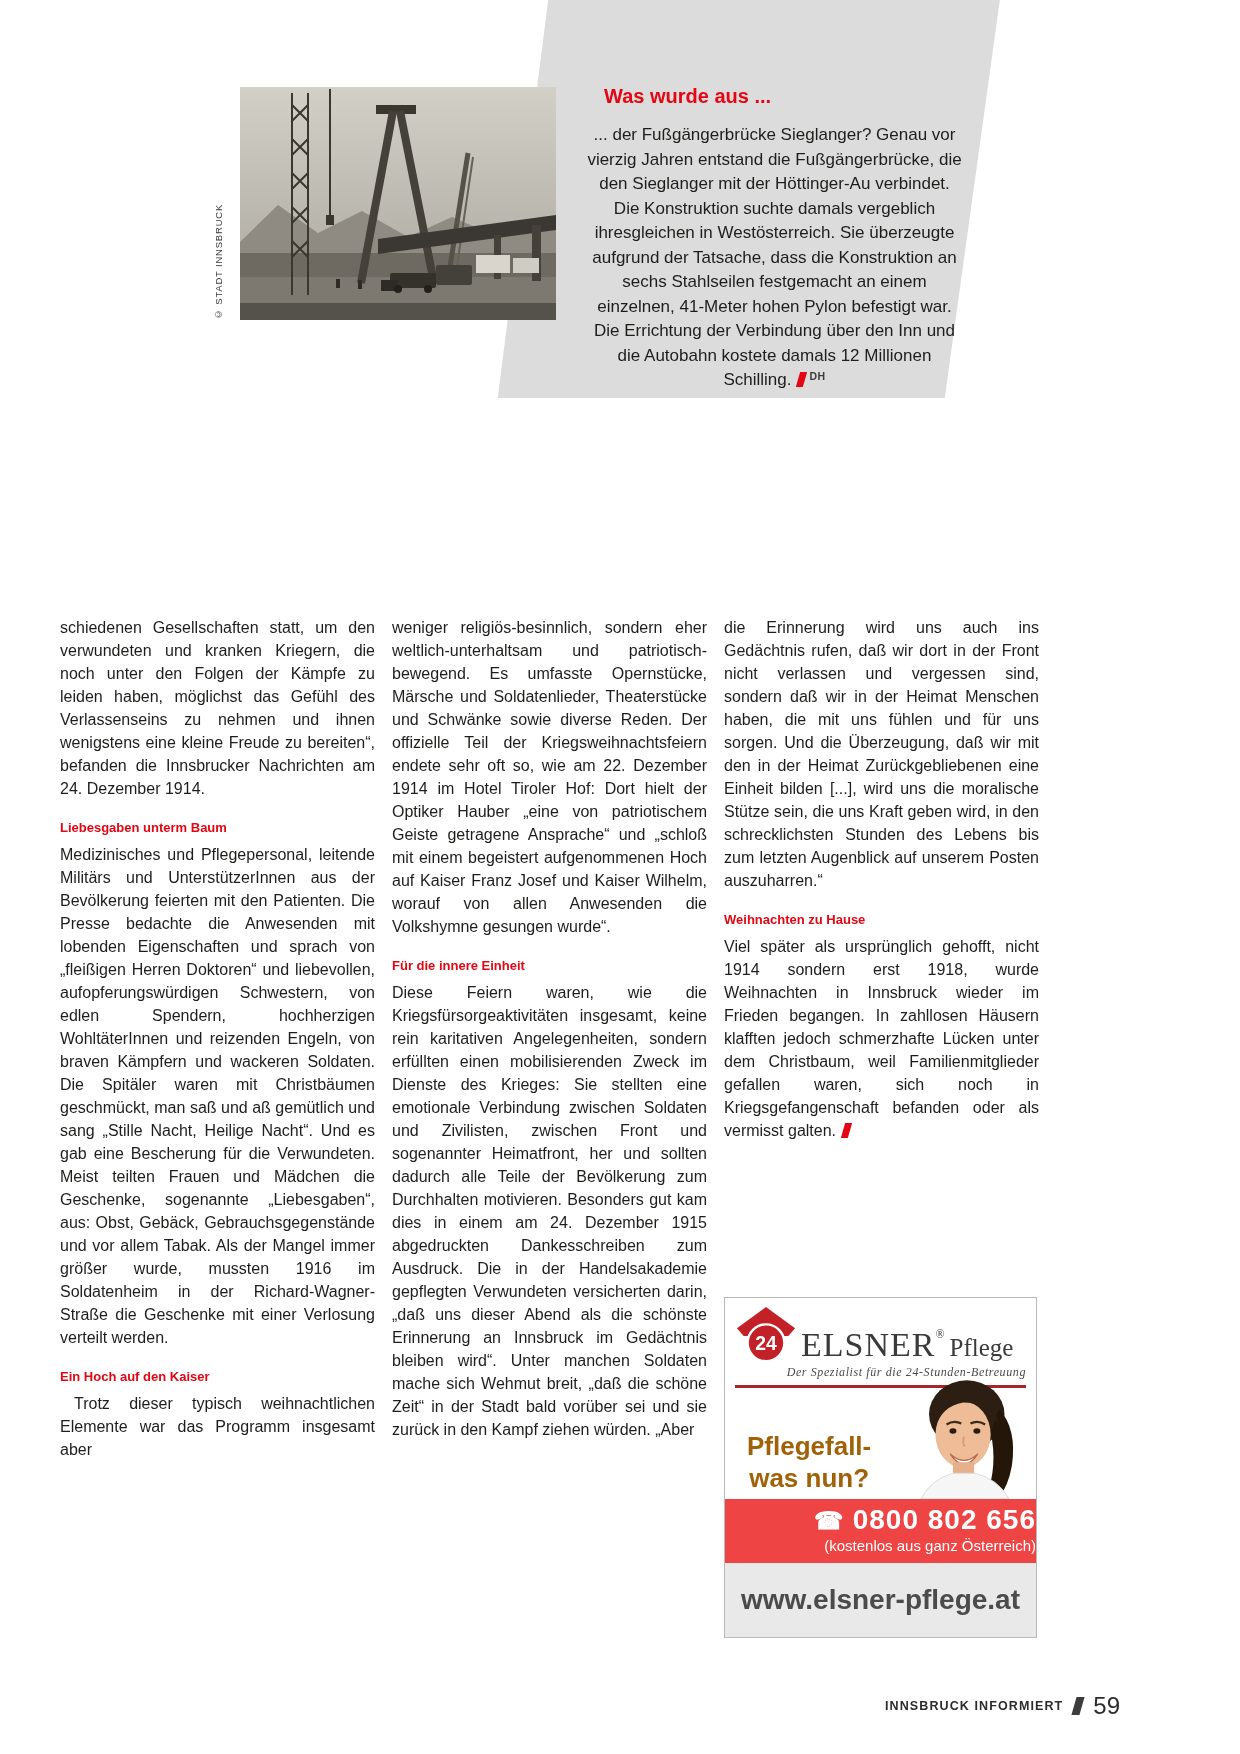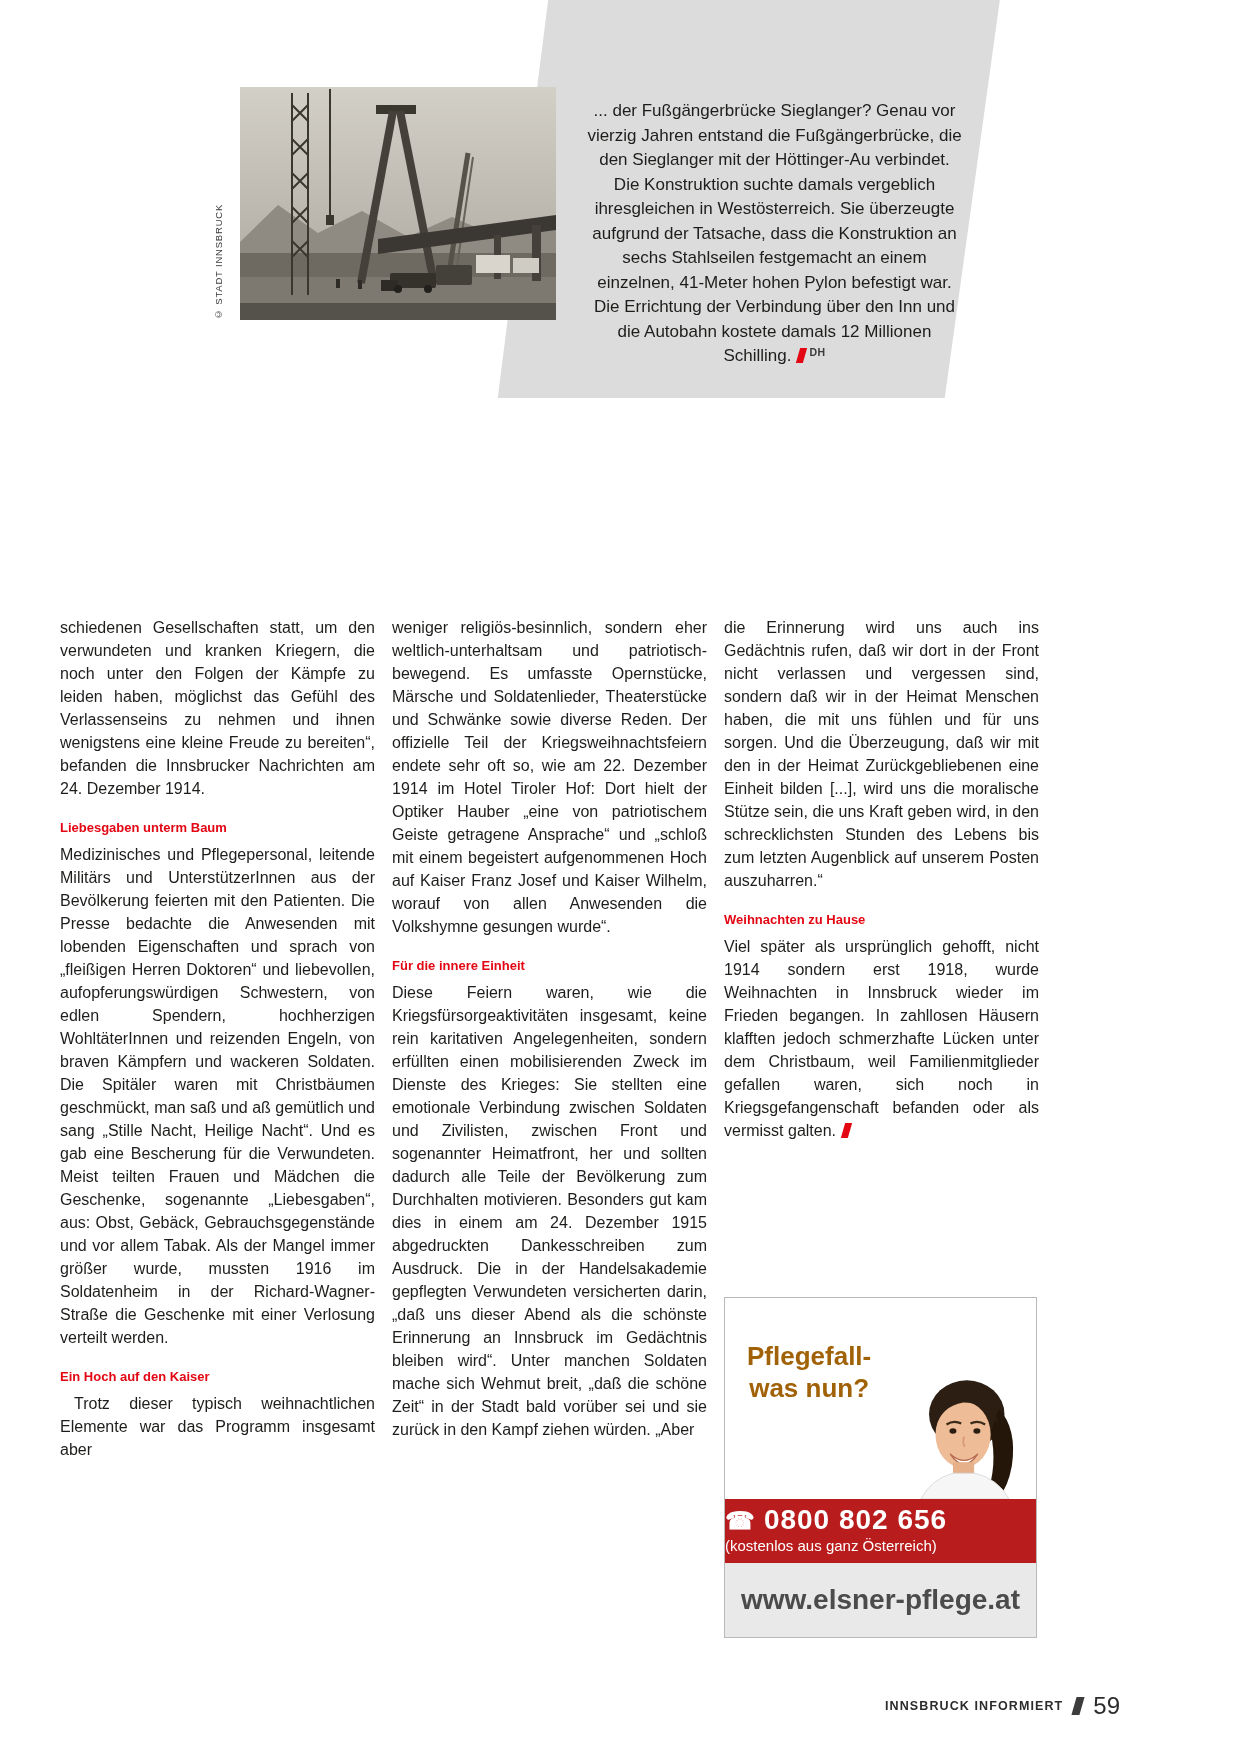--- a/index.html
+++ b/index.html
@@ -43,21 +43,21 @@
   .ad-brand .main{font-size:34px;letter-spacing:1px;}
   .ad-brand sup{font-size:12px;vertical-align:18px;}
   .ad-brand .suffix{font-size:25px;margin-left:5px;}
   .ad-tagline{font-family:"Liberation Serif",serif;font-style:italic;font-size:12px;
               letter-spacing:0.6px;color:#4a4a4a;text-align:right;margin-top:1px;}
   .ad-divider{height:3px;background:#a6262b;margin-top:5px;}
   .ad-middle{position:relative;flex:1;}
   .ad-headline{position:absolute;left:22px;top:42px;font-size:26px;line-height:32px;
                font-weight:bold;color:#a16207;text-align:center;}
   .ad-woman{position:absolute;right:2px;bottom:0;width:140px;height:138px;}
-  .ad-redband{height:64px;background:#b91c1c;color:#fff;text-align:left;padding-top:5px;box-sizing:border-box;flex:none;}
+  .ad-redband{height:64px;background:#ef4444;color:#fff;text-align:right;padding-top:5px;box-sizing:border-box;flex:none;}
   .phone-row{font-size:28px;font-weight:bold;letter-spacing:1px;line-height:32px;}
   .phone-row .phone-icon{font-size:24px;margin-right:8px;}
   .phone-note{font-size:15px;line-height:18px;}
   .ad-webband{height:74px;background:#e9e9e9;display:flex;align-items:center;justify-content:center;
               font-size:28px;font-weight:bold;color:#4b4b4b;flex:none;}
 
   
   .footer{position:absolute;top:1692px;right:120px;display:flex;align-items:center;gap:11px;text-align:center;}
   .footer-mag{font-size:12.5px;font-weight:bold;letter-spacing:1.1px;color:#2c2c2c;}
   .footer-slash{width:8px;height:18px;background:#3c3c3c;transform:skewX(-16deg);}
@@ -106,20 +106,21 @@
       <rect x="150" y="186" width="46" height="15" fill="#35322c" rx="2"></rect>
       <rect x="141" y="193" width="17" height="11" fill="#2e2b26"></rect>
       <circle cx="158" cy="202" r="4" fill="#22201c"></circle>
         <circle cx="188" cy="202" r="4" fill="#22201c"></circle>
       <rect x="96" y="192" width="4" height="9" fill="#2e2b26"></rect>
       <rect x="118" y="193" width="4" height="9" fill="#2e2b26"></rect>
     </svg>
   </figure>
 
   <div class="infobox">
+    <h2>Was wurde aus ...</h2>
     <p><span>... der Fußgängerbrücke Sieglanger? Genau vor vierzig Jahren entstand die Fußgängerbrücke, die den Sieglanger mit der Höttinger-Au verbindet. Die Konstruktion suchte damals vergeblich ihresgleichen in Westösterreich. Sie überzeugte aufgrund der Tatsache, dass die Konstruktion an sechs Stahlseilen festgemacht an einem einzelnen, 41-Meter hohen Pylon befestigt war. Die Errichtung der Verbindung über den Inn und die Autobahn kostete damals 12 Millionen Schilling.</span><span class="red-slash"></span><span class="byline">DH</span></p>
   </div>
 
   <div class="col col1">
     <p>schiedenen Gesellschaften statt, um den verwundeten und kranken Kriegern, die noch unter den Folgen der Kämpfe zu leiden haben, möglichst das Gefühl des Verlassenseins zu nehmen und ihnen wenigstens eine kleine Freude zu bereiten“, befanden die Innsbrucker Nachrichten am 24. Dezember 1914.</p>
     <h3>Liebesgaben unterm Baum</h3>
     <p>Medizinisches und Pflegepersonal, leitende Militärs und UnterstützerInnen aus der Bevölkerung feierten mit den Patienten. Die Presse bedachte die Anwesenden mit lobenden Eigenschaften und sprach von „fleißigen Herren Doktoren“ und liebevollen, aufopferungswürdigen Schwestern, von edlen Spendern, hochherzigen WohltäterInnen und reizenden Engeln, von braven Kämpfern und wackeren Soldaten. Die Spitäler waren mit Christbäumen geschmückt, man saß und aß gemütlich und sang „Stille Nacht, Heilige Nacht“. Und es gab eine Bescherung für die Verwundeten. Meist teilten Frauen und Mädchen die Geschenke, sogenannte „Liebesgaben“, aus: Obst, Gebäck, Gebrauchsgegenstände und vor allem Tabak. Als der Mangel immer größer wurde, mussten 1916 im Soldatenheim in der Richard-Wagner-Straße die Geschenke mit einer Verlosung verteilt werden.</p>
     <h3>Ein Hoch auf den Kaiser</h3>
     <p class="indent">Trotz dieser typisch weihnachtlichen Elemente war das Programm insgesamt aber</p>
   </div>
@@ -130,20 +131,34 @@
     <p>Diese Feiern waren, wie die Kriegsfürsorgeaktivitäten insgesamt, keine rein karitativen Angelegenheiten, sondern erfüllten einen mobilisierenden Zweck im Dienste des Krieges: Sie stellten eine emotionale Verbindung zwischen Soldaten und Zivilisten, zwischen Front und sogenannter Heimatfront, her und sollten dadurch alle Teile der Bevölkerung zum Durchhalten motivieren. Besonders gut kam dies in einem am 24. Dezember 1915 abgedruckten Dankesschreiben zum Ausdruck. Die in der Handelsakademie gepflegten Verwundeten versicherten darin, „daß uns dieser Abend als die schönste Erinnerung an Innsbruck im Gedächtnis bleiben wird“. Unter manchen Soldaten mache sich Wehmut breit, „daß die schöne Zeit“ in der Stadt bald vorüber sei und sie zurück in den Kampf ziehen würden. „Aber</p>
   </div>
 
   <div class="col col3">
     <p>die Erinnerung wird uns auch ins Gedächtnis rufen, daß wir dort in der Front nicht verlassen und vergessen sind, sondern daß wir in der Heimat Menschen haben, die mit uns fühlen und für uns sorgen. Und die Überzeugung, daß wir mit den in der Heimat Zurückgebliebenen eine Einheit bilden [...], wird uns die moralische Stütze sein, die uns Kraft geben wird, in den schrecklichsten Stunden des Lebens bis zum letzten Augenblick auf unserem Posten auszuharren.“</p>
     <h3>Weihnachten zu Hause</h3>
     <p><span>Viel später als ursprünglich gehofft, nicht 1914 sondern erst 1918, wurde Weihnachten in Innsbruck wieder im Frieden begangen. In zahllosen Häusern klafften jedoch schmerzhafte Lücken unter dem Christbaum, weil Familienmitglieder gefallen waren, sich noch in Kriegsgefangenschaft befanden oder als vermisst galten.</span><span class="red-slash"></span></p>
   </div>
 
   <aside class="ad">
+    <div class="ad-header">
+      <div class="ad-logo-row">
+        <div class="ad-logo-icon">
+          <svg viewBox="0 0 64 60">
+            <polygon points="32,1 62,23 55,31 9,31 2,23" fill="#c32128"></polygon>
+            <circle cx="32" cy="38" r="19" fill="#c32128" stroke="#ffffff" stroke-width="2.5"></circle>
+            <text x="32" y="45" fill="#ffffff" font-size="20" font-weight="bold" text-anchor="middle" font-family="Liberation Sans, sans-serif">24</text>
+          </svg>
+        </div>
+        <div class="ad-brand"><span class="main">ELSNER</span><sup>®</sup><span class="suffix">Pflege</span></div>
+      </div>
+      <div class="ad-tagline">Der Spezialist für die 24-Stunden-Betreuung</div>
+      <div class="ad-divider"></div>
+    </div>
     <div class="ad-middle">
       <div class="ad-headline">
         <span>Pflegefall-</span><br>
         <span>was nun?</span>
       </div>
       <svg class="ad-woman" viewBox="0 0 150 150">
         <ellipse cx="78" cy="58" rx="41" ry="37" fill="#2c1e12"></ellipse>
         <path d="M113 52 Q133 74 127 114 Q123 136 113 148 L99 148 Q112 114 104 78 Z" fill="#241709"></path>
         <ellipse cx="74" cy="80" rx="30" ry="36" fill="#eebd97"></ellipse>
         <path d="M44 72 Q47 30 78 28 Q109 31 112 70 Q103 45 74 45 Q51 49 44 72 Z" fill="#2c1e12"></path>

